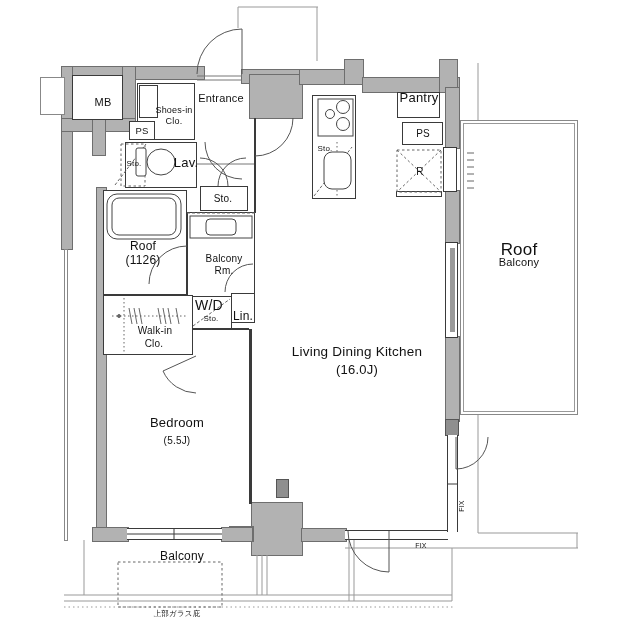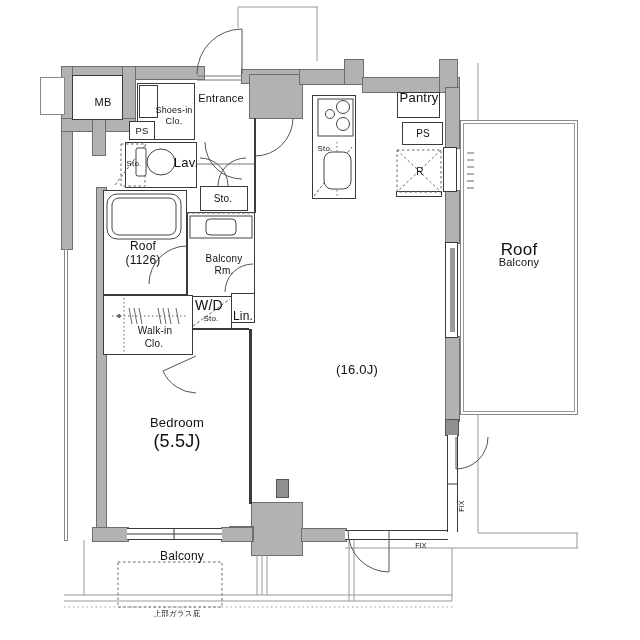--- a/index.html
+++ b/index.html
@@ -166,21 +166,22 @@
   <div class="lbl" style="left:143px;top:246px;font-size:12px">Roof</div>
   <div class="lbl" style="left:143px;top:260px;font-size:12px">(1126)</div>
   <div class="lbl" style="left:224px;top:259px;font-size:10px">Balcony</div>
   <div class="lbl" style="left:224px;top:271px;font-size:10px">Rm.</div>
   <div class="lbl" style="left:209px;top:305px;font-size:14px">W/D</div>
   <div class="lbl" style="left:211px;top:319px;font-size:8px">Sto.</div>
   <div class="lbl" style="left:243px;top:316px;font-size:12px">Lin.</div>
   <div class="lbl" style="left:155px;top:331px;font-size:10px">Walk-in</div>
   <div class="lbl" style="left:154px;top:344px;font-size:10px">Clo.</div>
   <div class="lbl" style="left:177px;top:423px;font-size:13px">Bedroom</div>
-  <div class="lbl" style="left:177px;top:441px;font-size:18px">(5.5J)</div>
+  <div class="lbl" style="left:177px;top:441px;font-size:10px">(5.5J)</div>
+  <div class="lbl" style="left:357px;top:352px;font-size:13.5px">Living Dining Kitchen</div>
   <div class="lbl" style="left:357px;top:370px;font-size:13px">(16.0J)</div>
   <div class="lbl" style="left:325px;top:149px;font-size:8px">Sto.</div>
   <div class="lbl" style="left:419px;top:98px;font-size:13px">Pantry</div>
   <div class="lbl" style="left:423px;top:134px;font-size:10px">PS</div>
   <div class="lbl" style="left:420px;top:172px;font-size:10px">R</div>
   <div class="lbl" style="left:519px;top:250px;font-size:17px">Roof</div>
   <div class="lbl" style="left:519px;top:263px;font-size:11px">Balcony</div>
   <div class="lbl" style="left:182px;top:556px;font-size:12px">Balcony</div>
   <div class="lbl rot" style="left:462px;top:506px;font-size:7px">FIX</div>
   <div class="lbl" style="left:421px;top:546px;font-size:7px">FIX</div>

